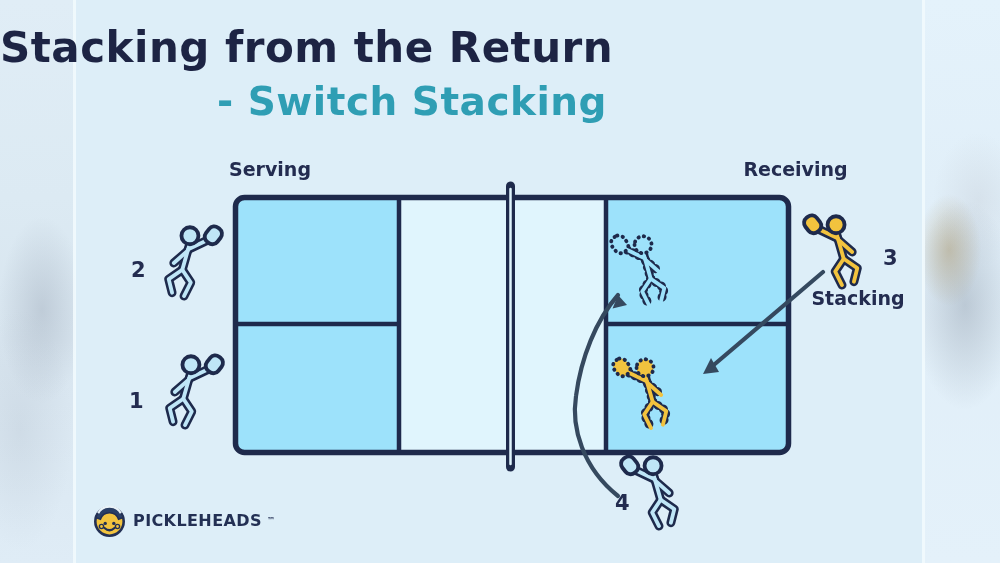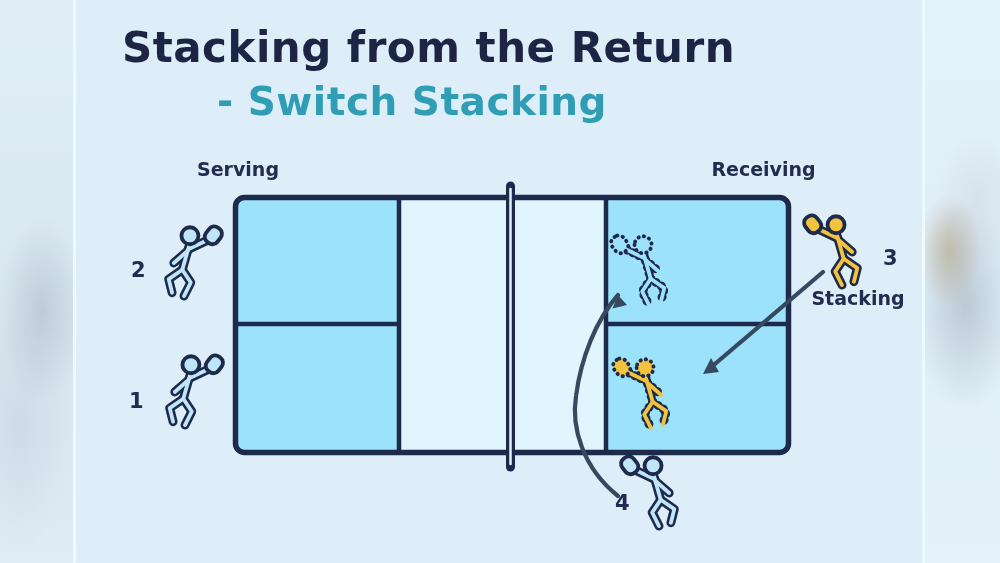--- a/index.html
+++ b/index.html
@@ -25,25 +25,25 @@
   .band-right{
     right:0;width:77px;
     background:
       radial-gradient(46px 80px at 26px 250px, rgba(168,146,98,.45), rgba(168,146,98,0) 70%),
       radial-gradient(70px 140px at 42px 305px, rgba(120,132,148,.35), rgba(120,132,148,0) 75%),
       radial-gradient(60px 90px at 55px 200px, rgba(190,196,205,.30), rgba(190,196,205,0) 75%),
       linear-gradient(180deg,#e4f2fb 0%,#e0eef8 45%,#e4f1fa 100%);
   }
 
   .txt{position:absolute;color:var(--text,#232c50);line-height:1.05;}
-  .title1{left:9px;width:839px;top:26px;text-align:center;font-size:42px;font-weight:800;
+  .title1{left:0;width:839px;top:26px;font-size:42px;font-weight:800;
           letter-spacing:.5px;color:#1d2444;}
   .title2{left:0;width:824px;top:82px;text-align:center;font-size:39px;font-weight:800;
           letter-spacing:.5px;color:var(--teal,#2f9eb4);}
-  .side-label{top:160px;font-size:19px;font-weight:800;text-align:center;}
+  .side-label{top:160px;font-size:19px;font-weight:800;text-align:center;margin-left:32px;}
   .lbl-serving{left:193px;width:90px;}
   .lbl-receiving{left:711px;width:105px;}
   .num{font-size:21px;font-weight:800;}
   .num-1{left:129px;top:390px;}
   .num-2{left:131px;top:259px;}
   .num-3{left:883px;top:247px;}
   .num-4{left:615px;top:492px;}
   .returner{left:806px;top:289px;width:104px;text-align:center;font-size:19px;font-weight:800;}
 
   svg.scene{position:absolute;left:0;top:0;}
@@ -141,14 +141,28 @@
     <use href="#player-shape" class="player-yellow" transform="translate(876,212) scale(-0.85,0.85)"></use>
     <use href="#player-shape" class="player-blue" transform="translate(693,453) scale(-0.85,0.85)"></use>
   </svg>
 
   <div class="txt num num-1">1</div>
   <div class="txt num num-2">2</div>
   <div class="txt num num-3">3</div>
   <div class="txt num num-4">4</div>
   <div class="txt returner">Stacking</div>
 
+  <div class="logo">
+    <svg width="37" height="37" viewBox="0 0 37 37">
+      <circle cx="18.5" cy="19.5" r="14.2" fill="#f2c33e" stroke="#233054" stroke-width="2.6"></circle>
+      <circle cx="10.5" cy="24.5" r="2.1" fill="none" stroke="#233054" stroke-width="1.4"></circle>
+      <circle cx="26.5" cy="24.5" r="2.1" fill="none" stroke="#233054" stroke-width="1.4"></circle>
+      <path d="M4.8 15.5 A14.3 14.3 0 0 1 32.2 15.5 L27.6 17.3 A9.6 9.6 0 0 0 9.4 17.3 Z" fill="#2a3f66" stroke="#233054" stroke-width="1.6"></path>
+      <path d="M7.2 11.2 A13 13 0 0 1 29.8 11.2" fill="none" stroke="#e8f2f8" stroke-width="2.2"></path>
+      <circle cx="14.2" cy="21.4" r="1.7" fill="#233054"></circle>
+      <circle cx="22.8" cy="21.4" r="1.7" fill="#233054"></circle>
+      <path d="M13.5 26 Q18.5 30.5 23.5 26" fill="none" stroke="#233054" stroke-width="2.2" stroke-linecap="round"></path>
+    </svg>
+    <span class="logo-text">PICKLEHEADS</span>
+      <span class="logo-tm">™</span>
+  </div>
 
 </div>
 
 </body></html>

